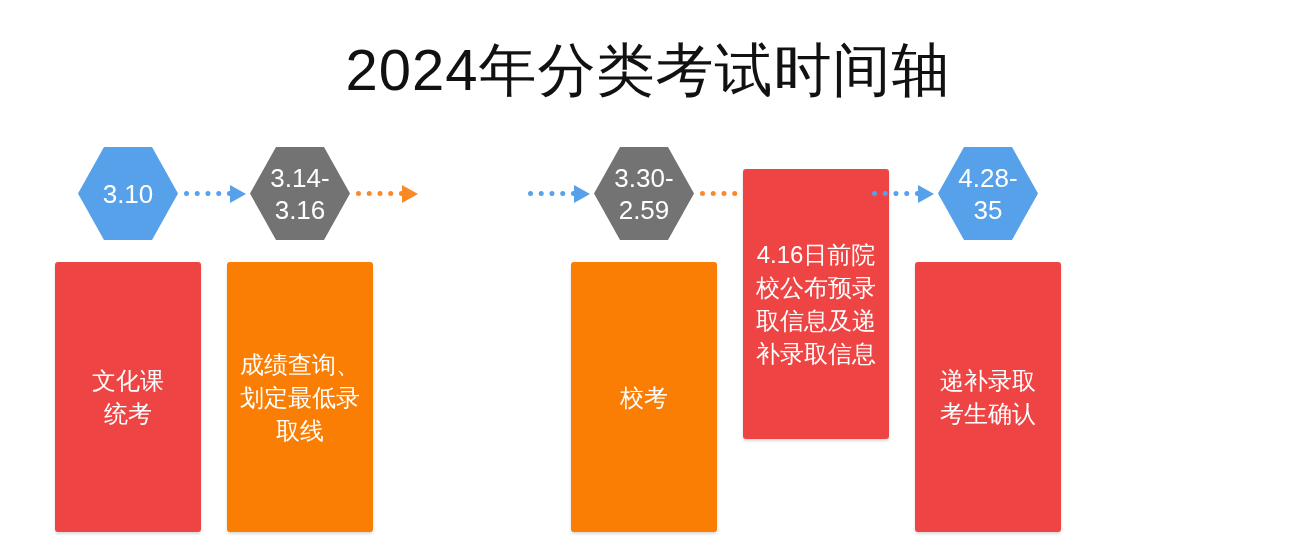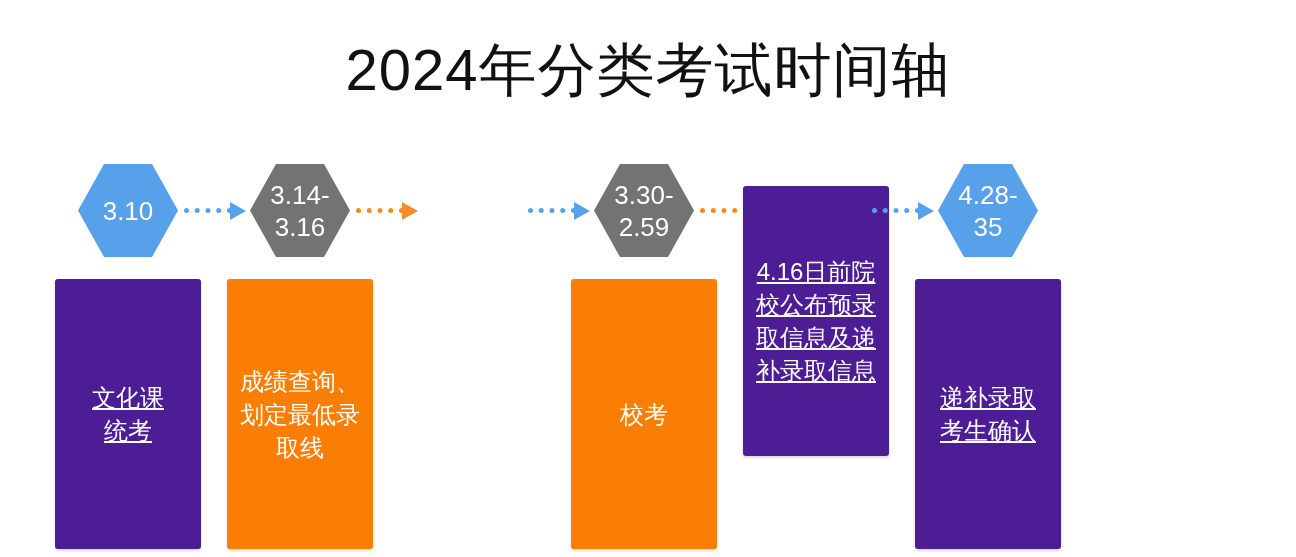--- a/index.html
+++ b/index.html
@@ -13,21 +13,21 @@
   }
   .title{
     position:absolute; top:10px; left:0; right:0;
     text-align:center;
     font-size:58px; line-height:68px; font-weight:400;
     color:#111111; letter-spacing:1px;
     white-space:nowrap;
     margin-top:26px;
   }
   .columns{
-    position:absolute; top:164px; left:55px;
+    position:absolute; top:147px; left:55px;
     display:flex; gap:26px;
   }
   .column{ width:146px; position:relative; flex:0 0 146px; }
   .hex{
     width:100px; height:93px; margin:0 auto;
     clip-path:polygon(0 50%,26% 0,74% 0,100% 50%,74% 100%,26% 100%);
     display:flex; align-items:center; justify-content:center;
     text-align:center; color:#ffffff;
     font-size:26px; line-height:32px;
     white-space:pre-line;
@@ -37,21 +37,21 @@
   .card{
     margin-top:22px; height:270px;
     border-radius:3px;
     display:flex; align-items:center; justify-content:center;
     text-align:center; color:#ffffff;
     font-size:24px; line-height:33px;
     white-space:pre-line;
     padding:0 4px;
     box-shadow:0 2px 3px rgba(0,0,0,0.15);
   }
-  .card.blue{ background:#4c1d95;text-decoration:underline; }
+  .card.blue{ background:#ef4444; }
   .card.orange{ background:#FA7D04; }
   
   .arrow{
     position:absolute; top:0; left:129px;
     width:62px; height:93px;
     display:flex; align-items:center;
     pointer-events:none;
   }
   .arrow .line{ flex:1 1 auto; height:0; margin-right:-2px; }
   .arrow .head{ width:0; height:0; flex:0 0 auto;

